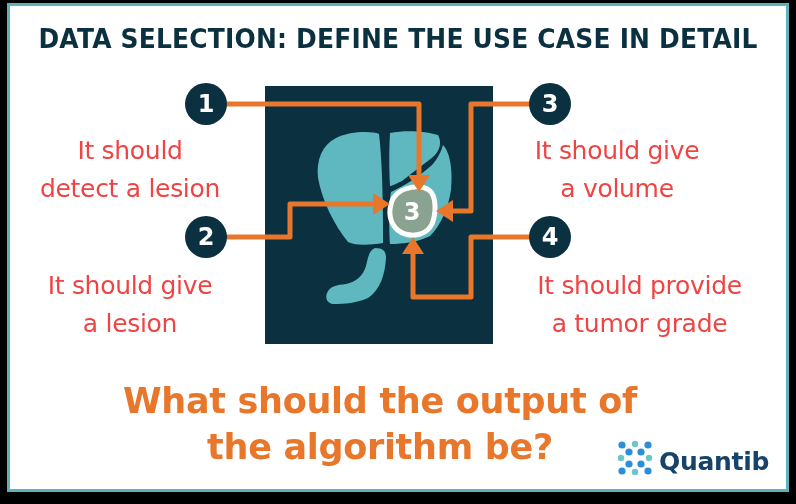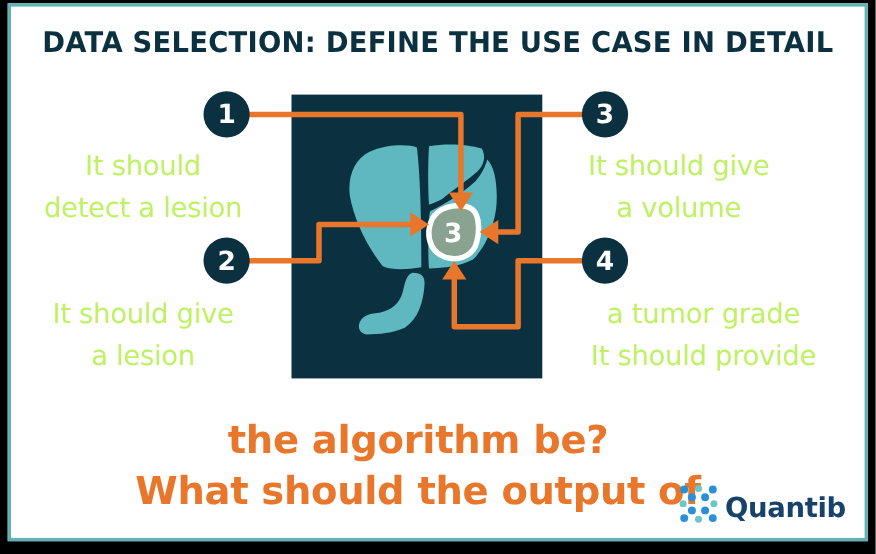--- a/index.html
+++ b/index.html
@@ -18,21 +18,21 @@
     font-size: 26px; letter-spacing: 0.2px; color: #0b3040;
     transform: scaleX(0.96);
   }
   .badge {
     position: absolute; width: 42px; height: 42px; border-radius: 50%;
     background: #0b3040; color: #ffffff; font-weight: bold;
     font-family: "DejaVu Sans", sans-serif; font-size: 24px;
     display: flex; align-items: center; justify-content: center; line-height: 1;
   }
   .desc {
-    position: absolute; text-align: center; color: #bef264;
+    position: absolute; text-align: center; color: #ef4444;
     font-family: "DejaVu Sans", sans-serif; font-size: 25px; line-height: 38px;
     font-weight: normal; letter-spacing: -0.3px;
   }
   .desc div { white-space: nowrap; }
   .question {
     position: absolute; left: 0; top: 378px; width: 760px; text-align: center;
     color: #e8762b; font-family: "DejaVu Sans", sans-serif; font-weight: bold;
     font-size: 35px; line-height: 46px; letter-spacing: -0.3px;
   }
   .question div { white-space: nowrap; }
@@ -97,27 +97,27 @@
 </div>
 <div class="desc" style="left:30px; top:267px; width:200px;">
   <div>It should give</div>
   <div>a lesion</div>
 </div>
 <div class="desc" style="left:517px; top:132px; width:200px;">
   <div>It should give</div>
   <div>a volume</div>
 </div>
 <div class="desc" style="left:517px; top:267px; width:245px;">
+  <div>It should provide</div>
   <div>a tumor grade</div>
-  <div>It should provide</div>
 </div>
 
 <div class="question">
+  <div>What should the output of</div>
   <div>the algorithm be?</div>
-  <div>What should the output of</div>
 </div>
 
 <div class="logo">
   <svg width="36" height="36" viewBox="0 0 36 36">
     <g fill="#2a8fd8">
       <circle cx="5" cy="5" r="3.6"></circle>
       <circle cx="31" cy="5" r="3.6"></circle>
       <circle cx="5" cy="31" r="3.6"></circle>
       <circle cx="31" cy="31" r="3.6"></circle>
       <circle cx="12" cy="12" r="3.6"></circle>

